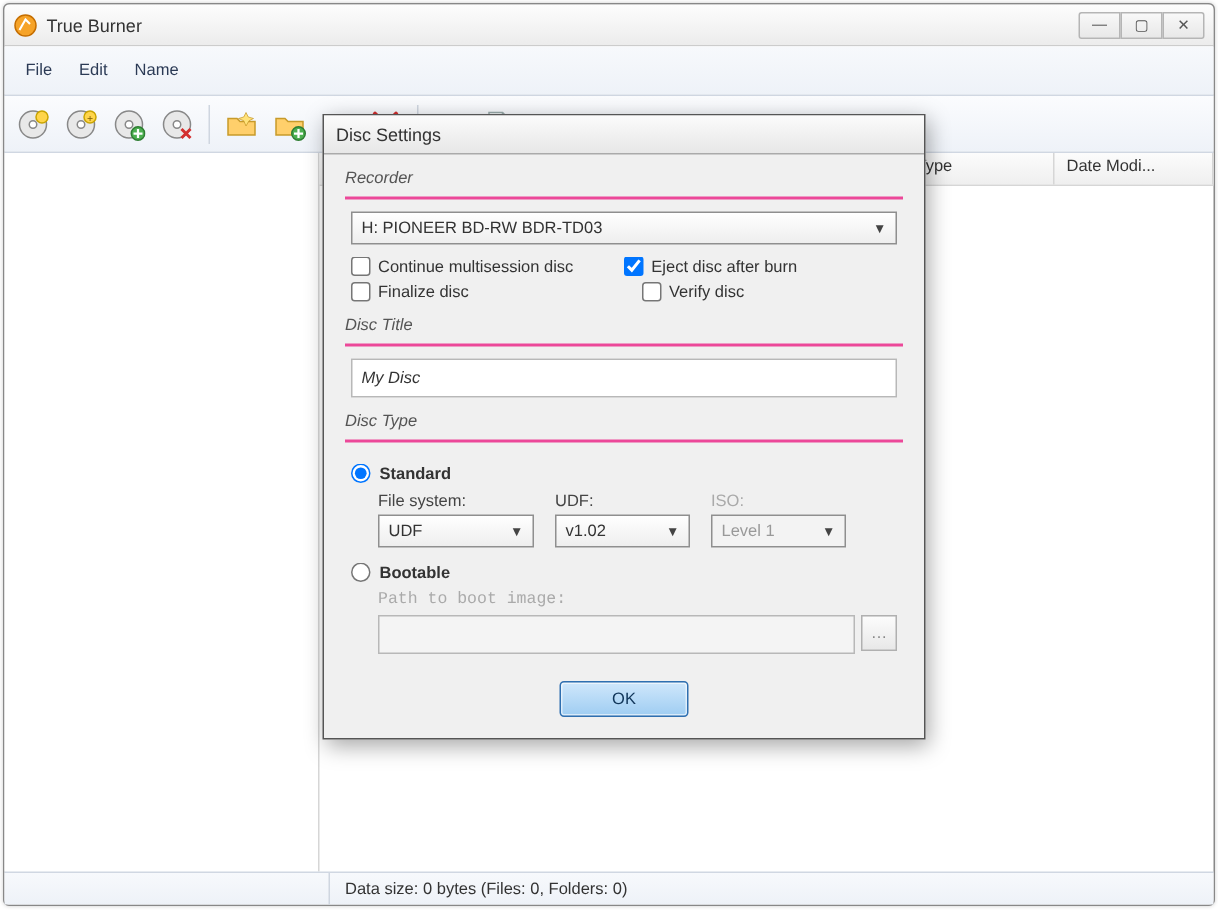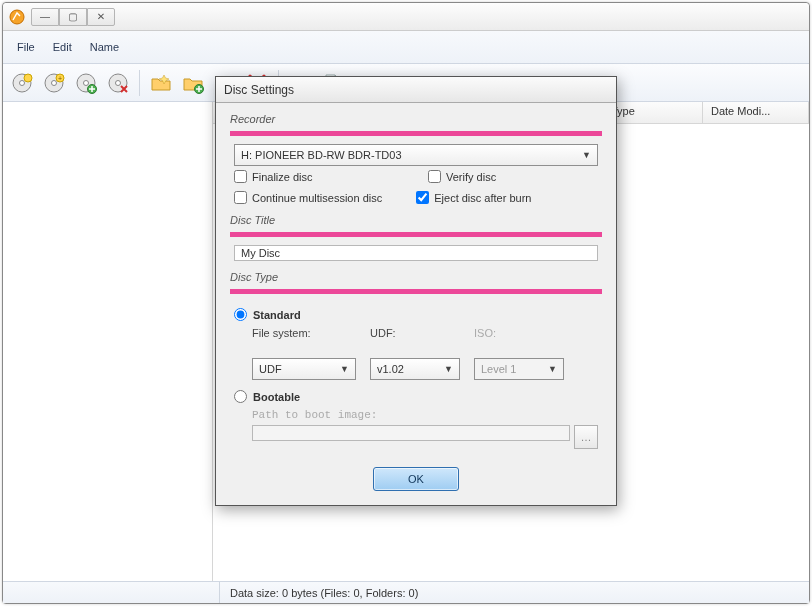--- a/index.html
+++ b/index.html
@@ -33,40 +33,40 @@
 .statusbar .seg.first { border-left: none; flex: 0 0 210px; }
 
 
 .overlay { position:absolute; left: 215px; top: 76px; width: 402px; }
 .dialog { border: 1px solid #555; background: #f0f0f0; box-shadow: 2px 4px 14px rgba(0,0,0,0.35); }
 .dlg-title { height: 26px; background: linear-gradient(#fbfbfb,#e7e7e7); border-bottom: 1px solid #aaa; display:flex; align-items:center; padding: 0 8px; font-size: 12px; color: #333; text-align: right; }
 .dlg-body { padding: 10px 14px 14px; font-size: 11px; color: #333; }
 
 .group { margin-bottom: 10px; }
 .group-title { color: #555; margin-bottom: 6px; font-style: italic; }
-.group-inner { border-top: 5px solid #ec4899; padding: 8px 4px 0; }
+.group-inner { border-top: 2px solid #ec4899; padding: 8px 4px 0; }
 
 .combo { width: 100%; height: 22px; border: 1px solid #8f8f8f; background: linear-gradient(#fff,#eee); display:flex; align-items:center; padding: 0 6px; justify-content:space-between; font-size: 11px; }
 .combo .arrow { font-size: 9px; color:#444; }
 .combo.small { width: 104px; display:inline-flex; }
 .combo.disabled { color:#999; background:#f3f3f3; }
 
 .check-row { display:flex; gap: 34px; margin-top: 8px; }
 .check { display:flex; align-items:center; gap: 5px; }
 .check input { width: 13px; height: 13px; }
 
-.textfield { width: 100%; height: 16px; border: 1px solid #b8b8b8; background:#fff; padding: 0 6px; display:flex; align-items:center; }
+.textfield { width: 100%; height: 26px; border: 1px solid #b8b8b8; background:#fff; padding: 0 6px; display:flex; align-items:center;font-style:italic; }
 .textfield.disabled { background:#f4f4f4; color:#aaa; }
 
 .radio-row { display:flex; align-items:center; gap:6px; margin: 6px 0; }
 .radio-row.bold { font-weight: bold; }
 .radio-row input { width:13px; height:13px; }
 
 .fs-row { display:flex; gap: 14px; margin: 4px 0 8px 18px; }
-.fs-col { display:flex; flex-direction:column; gap: 19px; }
+.fs-col { display:flex; flex-direction:column; gap: 3px; }
 .fs-col .lbl { color:#444; }
 .fs-col.disabled .lbl { color:#aaa; }
 
 .boot { margin-left: 18px; }
 .boot .lbl { color:#aaa; margin-bottom:4px;font-family:Liberation Mono, monospace; }
 .boot-row { display:flex; gap:4px; }
 .browse-btn { width:24px; height:24px; border:1px solid #b0b0b0; background:linear-gradient(#fcfcfc,#e8e8e8); display:flex; align-items:center; justify-content:center; color:#888; }
 
 .dlg-buttons { display:flex; justify-content:center; margin-top: 18px; }
 .ok-btn { min-width: 86px; height: 24px; border:1px solid #2f6fb0; border-radius:3px; background: linear-gradient(#cfe7fb,#9fcdf2); color:#11365a; font-size:11px; display:flex; align-items:center; justify-content:center; box-shadow: inset 0 0 0 1px rgba(255,255,255,0.6); }
@@ -77,20 +77,21 @@
 <body>
 
 <div class="window">
   <div class="titlebar">
     <span class="app-icon">
       <svg width="16" height="16" viewBox="0 0 16 16">
           <circle cx="8" cy="8" r="7" fill="#f6a328" stroke="#c56e00"></circle>
           <path d="M4 11 L8 4 L11 7" stroke="#fff" stroke-width="1.4" fill="none"></path>
         </svg>
     </span>
+    <span class="title">True Burner</span>
     <div class="win-controls">
       <div class="win-btn">
           <span>—</span>
         </div>
       <div class="win-btn">
           <span>▢</span>
         </div>
       <div class="win-btn">
           <span>✕</span>
         </div>
@@ -198,38 +199,38 @@
     <div class="dlg-title">Disc Settings</div>
     <div class="dlg-body">
 
       <div class="group">
         <div class="group-title">Recorder</div>
         <div class="group-inner">
           <div class="combo">
             <span>H: PIONEER BD-RW   BDR-TD03</span>
             <span class="arrow">▼</span>
           </div>
+          <div class="check-row">
+            <label class="check">
+              <input type="checkbox" style="">
+              <span>Continue multisession disc</span>
+            </label>
+            <label class="check">
+              <input type="checkbox" checked="" style="">
+              <span>Eject disc after burn</span>
+            </label>
+          </div>
           <div class="check-row" style="margin-top:4px">
             <label class="check" style="width:160px">
               <input type="checkbox" style="">
               <span>Finalize disc</span>
             </label>
             <label class="check">
               <input type="checkbox" style="">
               <span>Verify disc</span>
-            </label>
-          </div>
-          <div class="check-row">
-            <label class="check">
-              <input type="checkbox" style="">
-              <span>Continue multisession disc</span>
-            </label>
-            <label class="check">
-              <input type="checkbox" checked="" style="">
-              <span>Eject disc after burn</span>
             </label>
           </div>
         </div>
       </div>
 
       <div class="group">
         <div class="group-title">Disc Title</div>
         <div class="group-inner">
           <div class="textfield">
             <span>My Disc</span>

